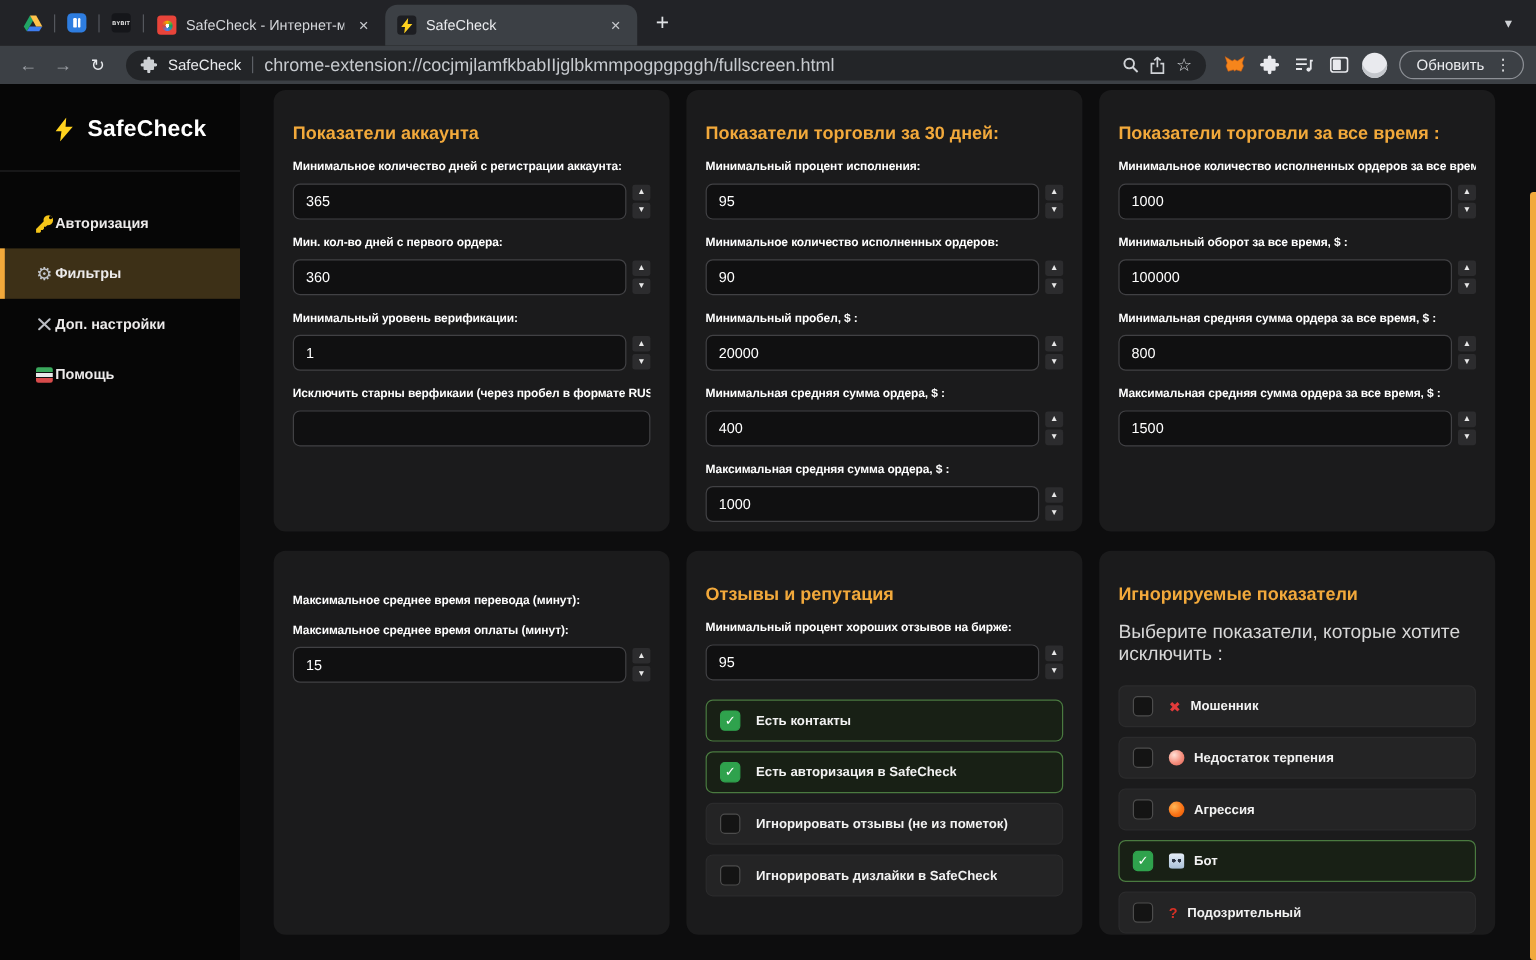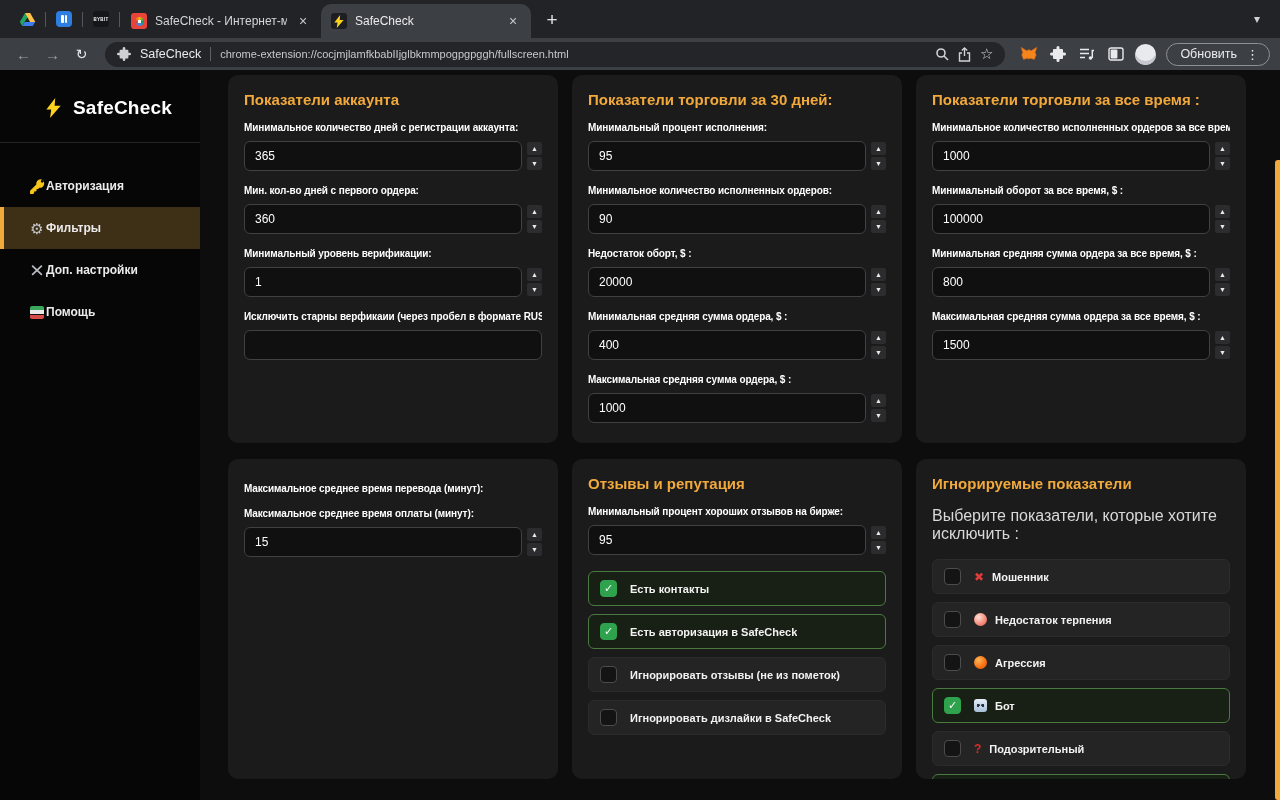--- a/index.html
+++ b/index.html
@@ -31,21 +31,21 @@
     color:#dfe1e5;font-size:19px;align-self:flex-end;cursor:pointer;}
   .strip-chevron{margin-left:auto;align-self:center;color:#cfd1d5;font-size:12px;padding-right:12px;cursor:pointer;}
   
   .toolbar{height:32px;background:#3c4045;display:flex;align-items:center;padding:0 10px;gap:2px;}
   .navbtn{width:27px;text-align:center;font-size:15px;color:#9da1a7;cursor:pointer;flex:0 0 auto;}
   .navbtn.reload{color:#e8eaed;font-size:14px;}
   .omnibox{flex:1;height:25px;background:#232528;border-radius:13px;display:flex;align-items:center;
     padding:0 12px;gap:9px;margin:0 8px;min-width:0;cursor:text;}
   .site-label{color:#e8eaed;font-size:12.5px;flex:0 0 auto;}
   .omni-divider{width:1px;height:14px;background:#5c6066;flex:0 0 auto;}
-  .url{color:#c6c9ce;font-size:11px;flex:1;white-space:nowrap;overflow:hidden;min-width:0;}
+  .url{color:#c6c9ce;font-size:15px;flex:1;white-space:nowrap;overflow:hidden;min-width:0;}
   .omni-icon{display:flex;align-items:center;flex:0 0 auto;cursor:pointer;}
   .omni-icon.star{color:#cfd2d6;font-size:15px;}
   .tb-icon{width:27px;display:flex;align-items:center;justify-content:center;flex:0 0 auto;cursor:pointer;}
   .avatar{width:21px;height:21px;border-radius:50%;background:#e9eaee;margin:0 4px;flex:0 0 auto;
     box-shadow:inset 0 -4px 0 #c4c7cc;cursor:pointer;}
   .update-pill{display:flex;align-items:center;gap:9px;border:1px solid #8d9096;border-radius:14px;
     padding:3px 5px 3px 13px;color:#eaebee;font-size:12.5px;margin-left:4px;cursor:pointer;flex:0 0 auto;}
   .dots{font-size:13px;padding-right:5px;color:#eaebee;}
   
   .app{display:flex;height:730px;position:relative;background:#0d0d0e;}
@@ -58,21 +58,21 @@
   .menu-item.active{background:#3d3017;}
   .menu-item.active::before{content:"";position:absolute;left:0;top:0;bottom:0;width:4px;background:#f2a93b;}
   .menu-label{color:#eceaea;font-size:12px;font-weight:700;}
   .s-icon{width:18px;display:flex;justify-content:center;align-items:center;}
   .ic-gear-icon{color:#c3c6cb;font-size:15px;line-height:1;}
   .ic-books-icon{width:14px;height:13px;border-radius:2px;
     background:linear-gradient(#3aa85c 0 4px,#101010 4px 4.5px,#e9e9e9 4.5px 8.5px,#101010 8.5px 9px,#d74b4b 9px 13px);}
   
   .main{flex:1;padding:5px 34px 0 28px;min-width:0;}
   .grid{display:grid;grid-template-columns:repeat(3,330px);grid-template-rows:368px 320px;gap:16px 14px;}
-  .panel{background:#1b1b1c;border-radius:10px;padding:10px 16px;box-sizing:border-box;overflow:hidden;}
+  .panel{background:#1b1b1c;border-radius:10px;padding:22px 16px;box-sizing:border-box;overflow:hidden;}
   .panel-title{color:#f2a93b;font-size:15px;font-weight:800;margin:6px 0 4px;}
   .panel-subtitle{color:#d8d8d8;font-size:16px;margin-top:15px;}
   .f-label{color:#fff;font-size:10px;font-weight:700;margin:14px 0 8px;white-space:nowrap;overflow:hidden;letter-spacing:-.1px;}
   .f-row{display:flex;align-items:center;justify-content:center;}
   .f-input{flex:1;height:30px;background:#101011;border:1px solid #414144;border-radius:6px;color:#fff;
     font-size:12px;padding:0 10px;box-sizing:border-box;min-width:0;font-family:inherit;outline:none;}
   .spinner{width:15px;margin-left:5px;display:flex;flex-direction:column;gap:2px;flex:0 0 auto;}
   .spin-btn{height:13px;background:#2c2c2e;border-radius:2px;color:#e9e9e9;font-size:7px;
     display:flex;align-items:center;justify-content:center;cursor:pointer;}
   .checks{margin-top:16px;}
@@ -299,21 +299,21 @@
               </div>
             </div>
             <div class="f-label">Минимальное количество исполненных ордеров:</div>
             <div class="f-row">
               <input class="f-input" type="text" value="90" style="">
               <div class="spinner">
                 <span class="spin-btn">▲</span>
                 <span class="spin-btn">▼</span>
               </div>
             </div>
-            <div class="f-label">Недостаток оборт, $ :</div>
+            <div class="f-label">Минимальный пробел, $ :</div>
             <div class="f-row">
               <input class="f-input" type="text" value="20000" style="">
               <div class="spinner">
                 <span class="spin-btn">▲</span>
                 <span class="spin-btn">▼</span>
               </div>
             </div>
             <div class="f-label">Минимальная средняя сумма ордера, $ :</div>
             <div class="f-row">
               <input class="f-input" type="text" value="400" style="">

